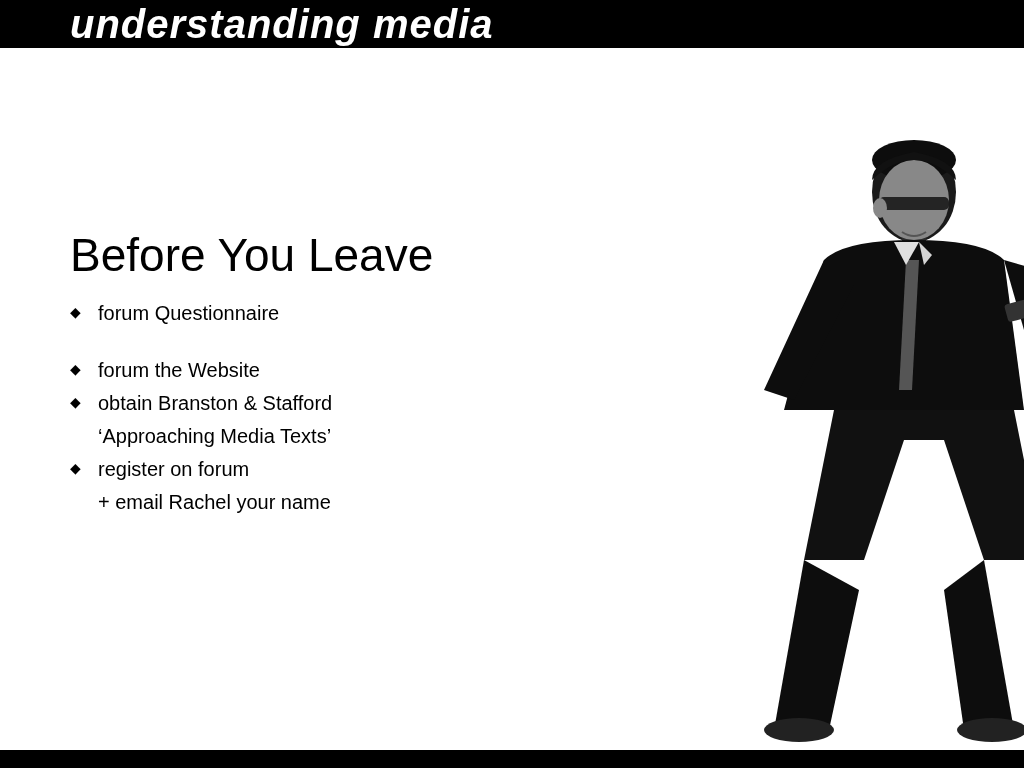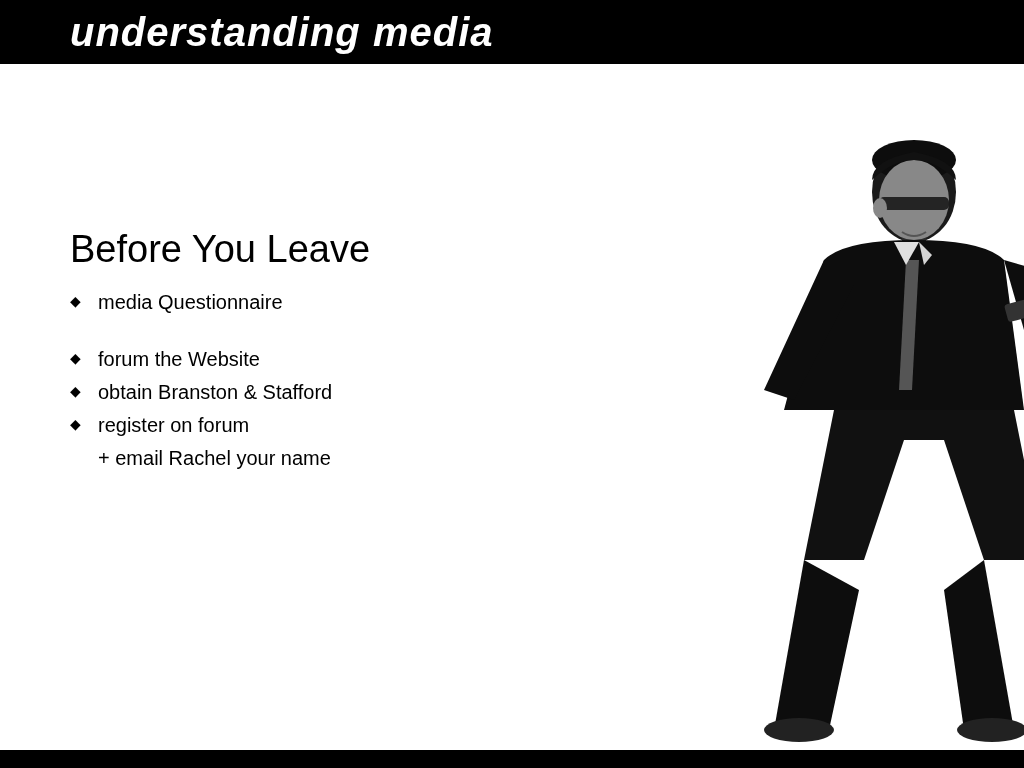--- a/index.html
+++ b/index.html
@@ -16,21 +16,21 @@
       overflow: hidden;
       position: relative;
     }
 
     
     .header-bar {
       position: absolute;
       top: 0;
       left: 0;
       width: 1024px;
-      height: 64px;
+      height: 48px;
       background: #000000;
       display: flex;
       align-items: center;
       padding-left: 70px;
     }
 
     .header-title {
       color: #ffffff;
       font-size: 40px;
       font-weight: bold;
@@ -51,21 +51,21 @@
     
     .main-content {
       position: absolute;
       top: 68px;
       left: 70px;
       width: 560px;
       padding-top: 160px;
     }
 
     .section-title {
-      font-size: 38px;
+      font-size: 46px;
       font-weight: normal;
       color: #000000;
       margin-bottom: 18px;
     }
 
     .bullet-list {
       list-style: none;
       margin-bottom: 30px;
     }
 
@@ -119,26 +119,29 @@
 <body>
 
 <div class="header-bar">
   <span class="header-title">understanding media</span>
 </div>
 
 <div class="main-content">
 
   <h2 class="section-title">Before You Leave</h2>
   <ul class="bullet-list">
-    <li>media Questionnaire</li>
+    <li>forum Questionnaire</li>
   </ul>
 
   <ul class="bullet-list">
     <li>forum the Website</li>
     <li>obtain Branston &amp; Stafford</li>
+    <li class="no-bullet sub-line" style="padding-left:28px; list-style:none;">
+      <span>‘Approaching Media Texts’</span>
+    </li>
     <li>register on forum</li>
     <li class="no-bullet sub-line" style="padding-left:28px; list-style:none;">
       <span>+ email Rachel your name</span>
     </li>
   </ul>
 </div>
 
 <div class="man-figure">
   <svg class="man-svg" viewBox="0 0 340 620" xmlns="http://www.w3.org/2000/svg">
 

